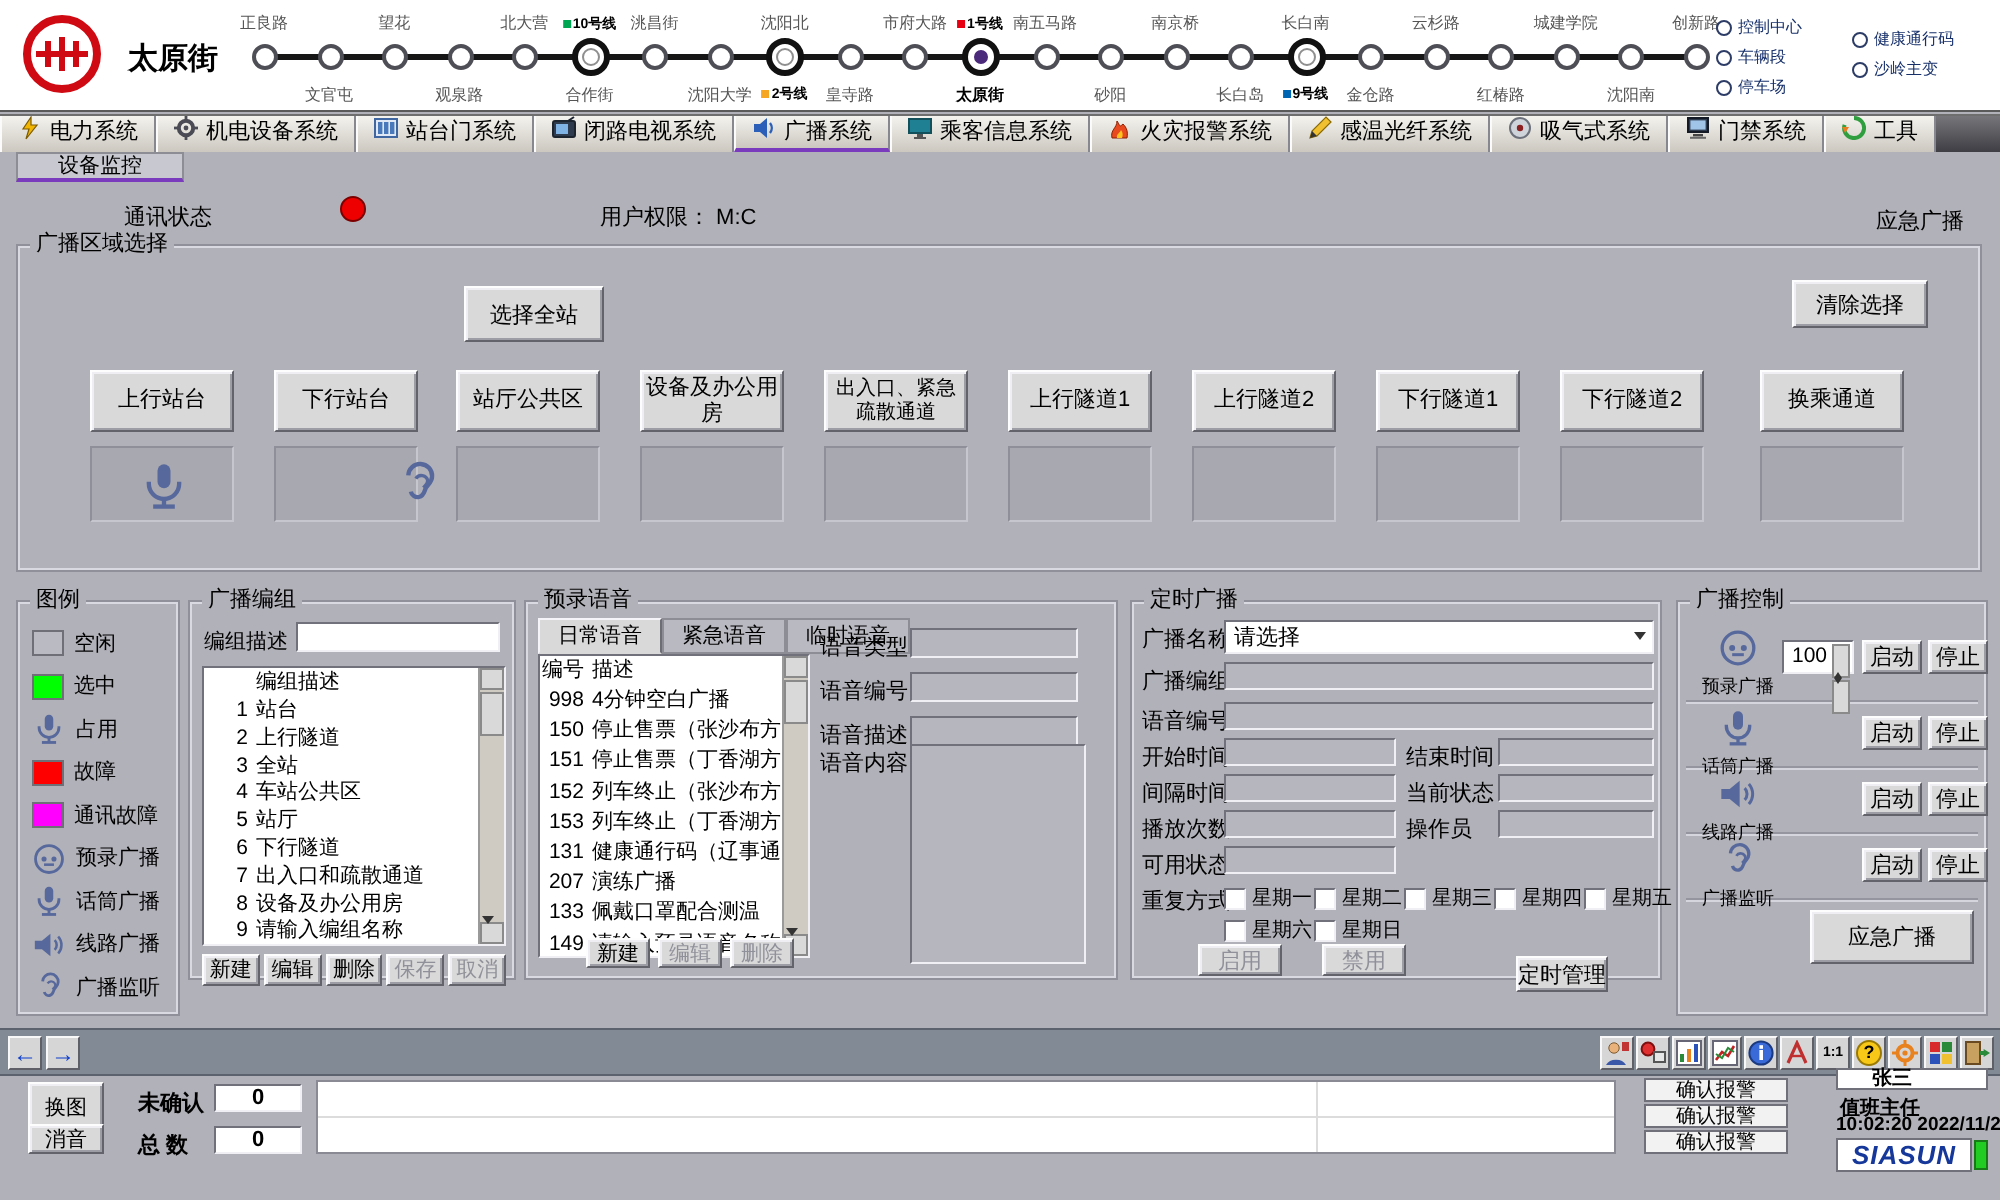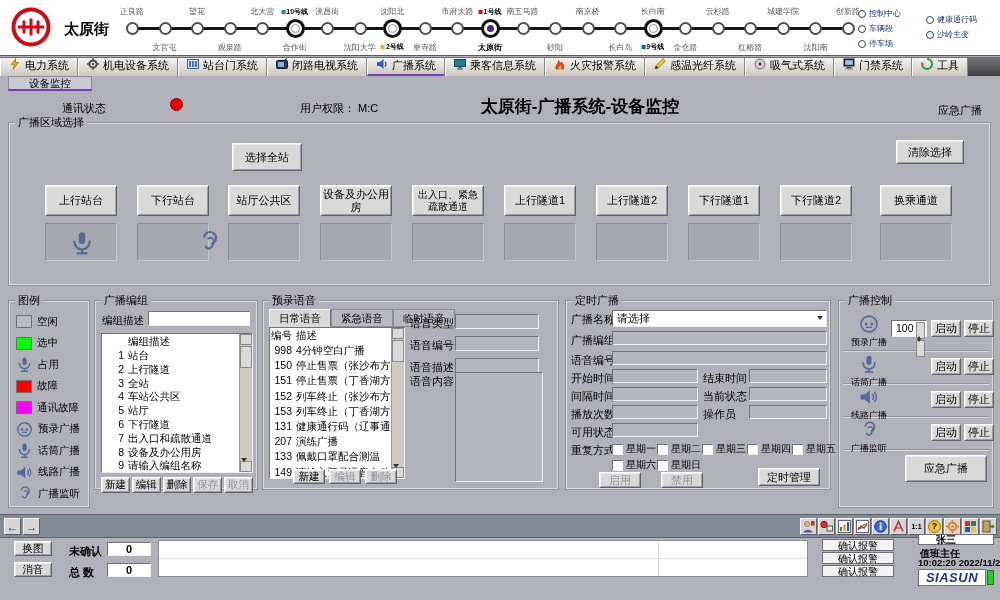--- a/index.html
+++ b/index.html
@@ -103,21 +103,21 @@
 .spinarrs .tri.up{border-bottom-width:3px}
 .spinarrs .tri.dn{border-top-width:3px}
 
 .btoolbar{position:absolute;left:0;top:514px;width:1000px;height:24px;background:#828a96;border-top:1px solid #5c626e;border-bottom:1px solid #5c626e}
 .tbtn{width:17px;height:17px;background:#d6d6d6;border:1px solid;border-color:#f8f8f8 #5f5f67 #5f5f67 #f8f8f8;display:flex;align-items:center;justify-content:center;flex:none;position:relative}
 .navarrows{position:absolute;left:4px;top:3px;display:flex;gap:2px}
 .aglyph{color:#1040cc;font-weight:bold;font-size:12px;line-height:1}
 .ticons{position:absolute;right:3px;top:3px;display:flex;gap:1px}
 .scale{font-size:7px;font-weight:bold}
 .helpcirc{width:13px;height:13px;border-radius:50%;background:#f8c818;border:1px solid #9a7a00;font-size:9px;font-weight:bold;line-height:11px;text-align:center;display:block}
-.swbtn{left:14px;top:541px;width:38px;height:15px;font-size:10.5px}
+.swbtn{left:14px;top:541px;width:38px;height:26px;font-size:10.5px}
 .mutebtn{left:14px;top:562px;width:38px;height:15px;font-size:10.5px}
 .cntlbl{position:absolute;left:69px;font-size:11px;font-weight:bold}
 .cntval{position:absolute;left:107px;width:44px;height:14px;background:#fff;border:1px solid;border-color:#71717b #f0f0f4 #f0f0f4 #71717b;text-align:center;font-size:11px;font-weight:bold;line-height:12px}
 .alarmlist{position:absolute;left:158px;top:540px;width:650px;height:37px;background:#fff;border:1px solid #8a8a94}
 .alarmlist::before{content:"";position:absolute;top:0;bottom:0;left:77%;width:1px;background:#dcdcdc}
 .alarmlist::after{content:"";position:absolute;left:0;right:0;top:17px;height:1px;background:#dcdcdc}
 .ackbtn{position:absolute;left:822px;width:72px;height:12px;background:#f2f2f2;border:1px solid #70707a;font-size:10px;line-height:9px;font-family:inherit}
 .info{position:absolute;left:918px;top:534px;width:76px}
 .info .op{height:11px;background:#fff;border:1px solid #70707a;font-size:10px;font-weight:bold;line-height:10px;padding-left:17px}
 .info .role{font-size:10px;font-weight:bold;height:12px;padding:2px 0 0 2px}
@@ -377,21 +377,20 @@
         </svg>
         <span>工具</span>
       </div>
     <div class="tabfill"></div>
   </div>
   <div class="subtab">设备监控</div>
 
   <div class="commlbl">通讯状态</div>
   <div class="commdot"></div>
   <div class="userlbl">用户权限： M:C</div>
-  <div class="title">太原街-广播系统-设备监控</div>
   <div class="emglbl">应急广播</div>
 
   <div class="gbox areabox">
     <span class="cap">广播区域选择</span>
     <button class="btn" style="left:223px;top:20px;width:70px;height:28px">选择全站</button>
     <button class="btn" style="left:887px;top:17px;width:68px;height:24px">清除选择</button>
 
     <div class="zonecol" style="left:36px">
       <button class="btn zbtn">上行站台</button>
       <div class="zind">
@@ -676,21 +675,21 @@
     <label class="chk" style="left:46px;top:157px">
         <span class="box"></span>
         <span>星期六</span>
       </label>
     <label class="chk" style="left:91px;top:157px">
         <span class="box"></span>
         <span>星期日</span>
       </label>
     <button class="btn dis" style="left:33px;top:171px;width:42px;height:16px">启用</button>
     <button class="btn dis" style="left:95px;top:171px;width:42px;height:16px">禁用</button>
-    <button class="btn" style="left:192px;top:167px;width:62px;height:18px">定时管理</button>
+    <button class="btn" style="left:192px;top:177px;width:46px;height:18px">定时管理</button>
   </div>
 
   <div class="gbox ctrlbox">
     <span class="cap">广播控制</span>
     <div class="crow" style="top:10px;height:40px">
       <div class="cico"><svg>
             <use href="#sy-record"></use>
           </svg><span>预录广播</span></div>
       <div class="cspin"><span>100</span><span class="spinarrs">
             <b><span class="tri up"></span></b>

